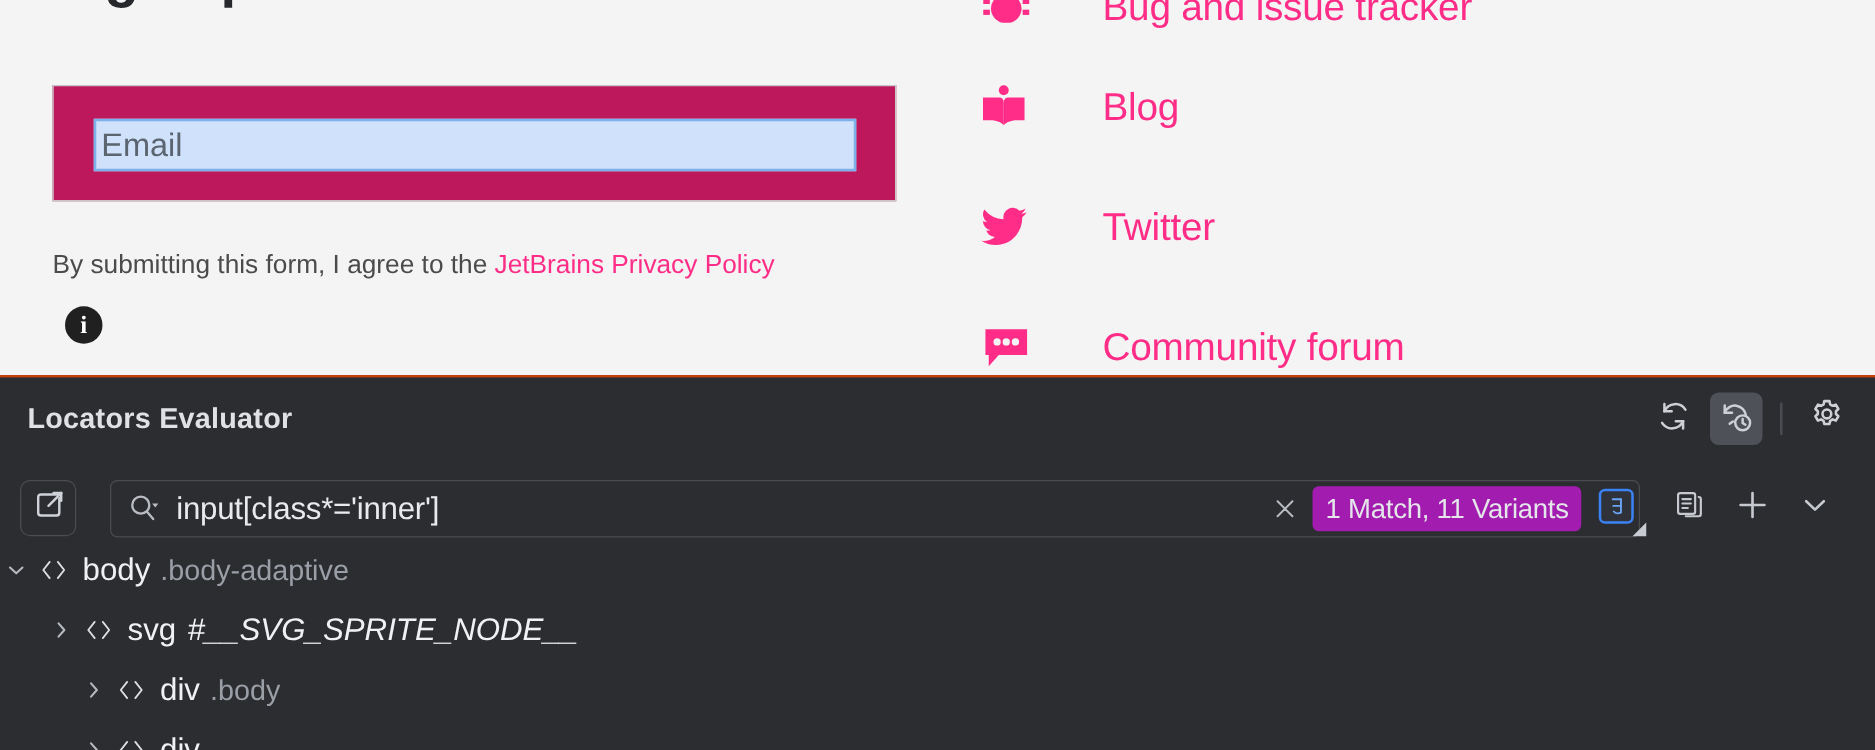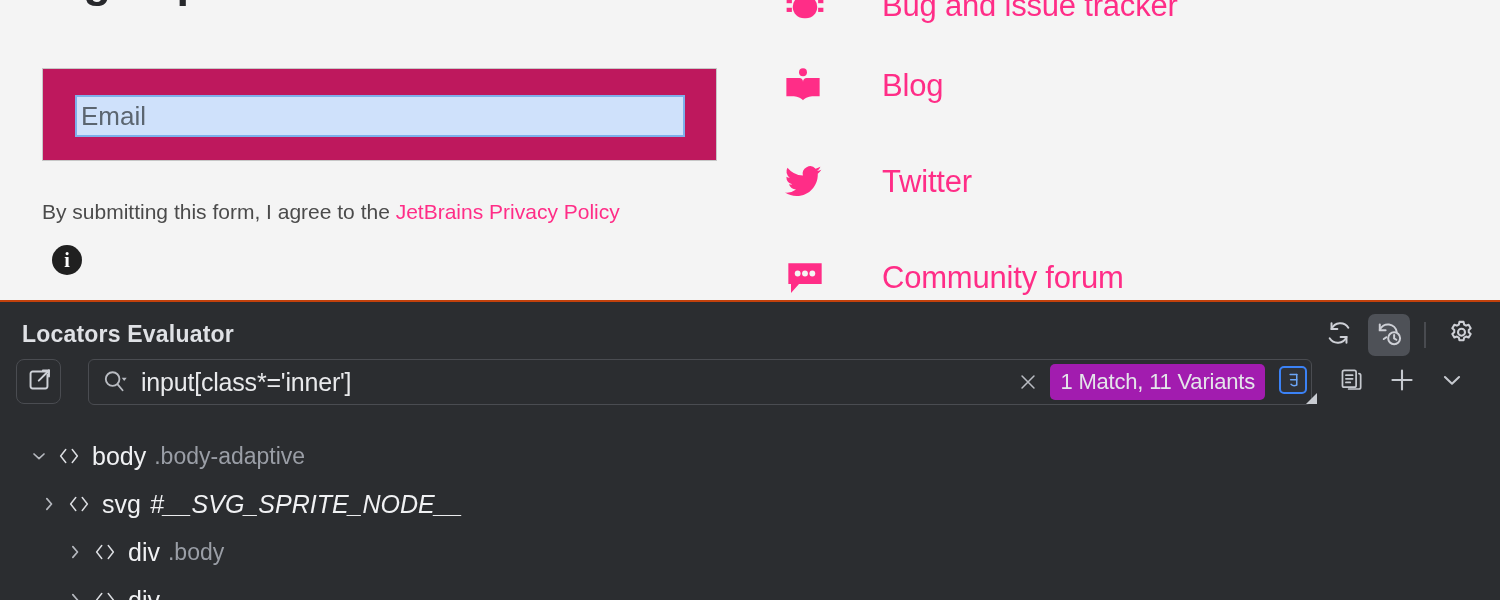--- a/index.html
+++ b/index.html
@@ -150,21 +150,21 @@
   .hdr-btn.active { background: #4e5157; }
   .hdr-sep {
     width: 2px; height: 26px;
     background: #494b50;
     margin: 0 6px;
   }
 
   
   #search-row {
     position: absolute;
-    left: 0; top: 51px;
+    left: 0; top: 76px;
     width: 1500px; height: 60px;
   }
   #picker-btn {
     position: absolute;
     left: 16px; top: 6px;
     width: 45px; height: 45px;
     border: 1px solid #4a4c51;
     border-radius: 8px;
     background: #2b2d30;
     display: flex; align-items: center; justify-content: center;
@@ -472,21 +472,21 @@
           <svg width="26" height="26" viewBox="0 0 24 24" fill="none" stroke="currentColor" stroke-width="1.9" stroke-linecap="round" stroke-linejoin="round">
             <path d="M5.5 9.2L12 15.4l6.5-6.2"></path>
           </svg>
         </span>
       </div>
     </div>
   </div>
 
   <div id="tree">
 
-    <div class="tree-row" style="padding-left:26px">
+    <div class="tree-row" style="">
       <span class="tw-chevron">
         <svg width="20" height="20" viewBox="0 0 24 24" fill="none" stroke="currentColor" stroke-width="2" stroke-linecap="round" stroke-linejoin="round">
             <path d="M6 9.6L12 15.2l6-5.6"></path>
           </svg>
       </span>
       <span class="tw-tag-icon">
         <svg width="26" height="22" viewBox="0 0 28 22" fill="none" stroke="currentColor" stroke-width="1.6" stroke-linecap="round" stroke-linejoin="round">
           <path d="M10.5 4L5 11l5.5 7"></path>
             <path d="M17.5 4L23 11l-5.5 7"></path>
         </svg>

